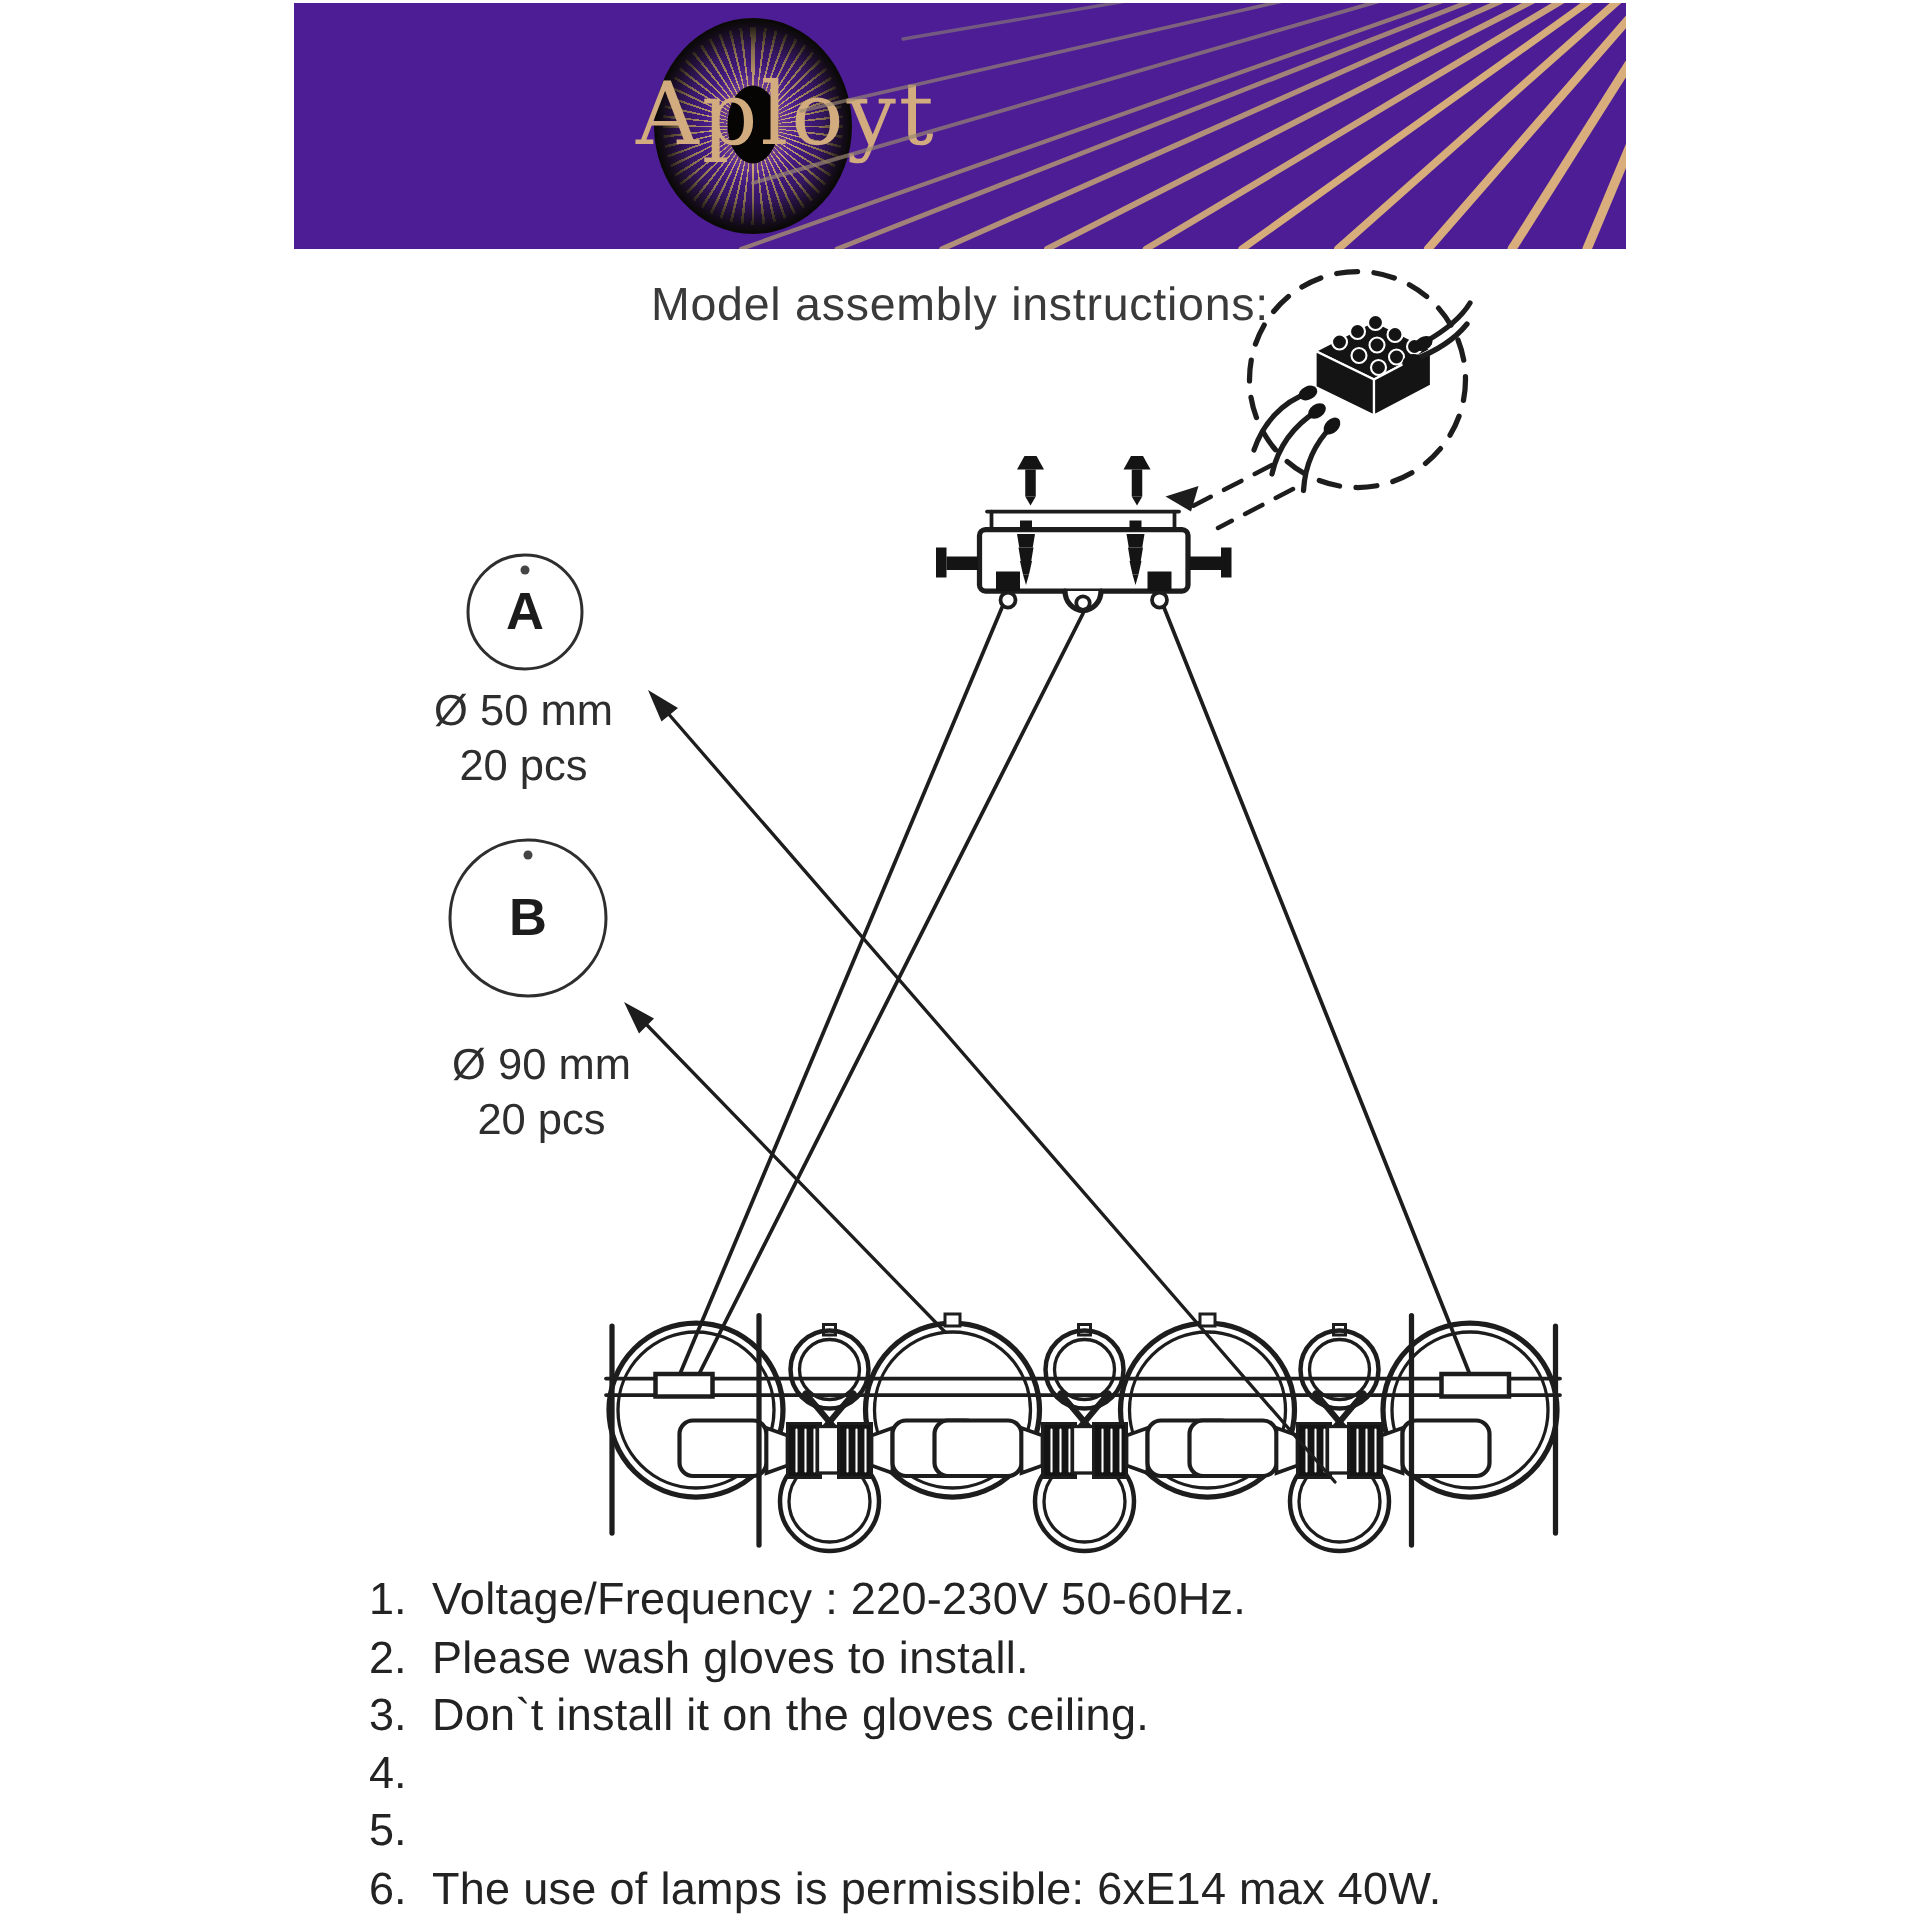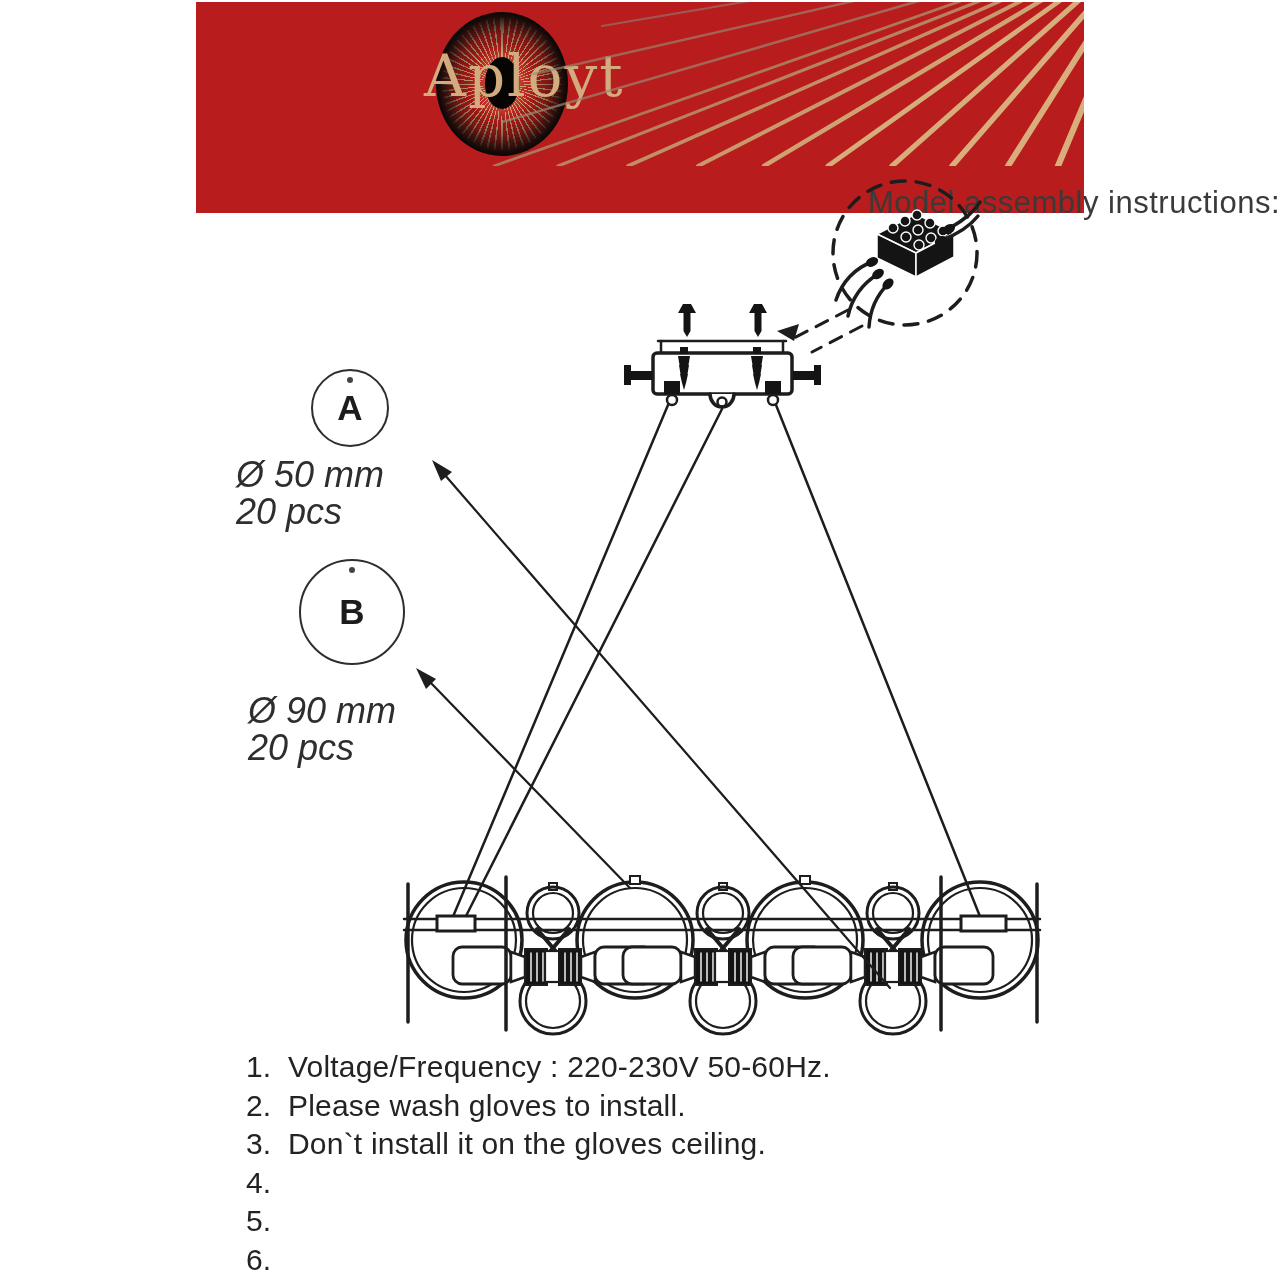--- a/index.html
+++ b/index.html
@@ -2,22 +2,22 @@
 <html><head>
 <meta charset="utf-8">
 <style>
   html,body{margin:0;padding:0;background:#ffffff;}
   .page{
     position:relative;width:1280px;height:1280px;background:#ffffff;overflow:hidden;
     font-family:"Liberation Sans",sans-serif;color:#222;
   }
   
   .banner{
-    position:absolute;left:196px;top:2px;width:888px;height:211px;
-    background:#b91c1c;overflow:hidden;
+    position:absolute;left:196px;top:2px;width:888px;height:164px;
+    background:#4c1d95;overflow:hidden;
   }
   .burst{position:absolute;left:246px;top:22px;width:120px;height:120px;}
   .burst-rays{
     position:absolute;left:0;top:-6px;width:120px;height:132px;border-radius:50%;
     background:repeating-conic-gradient(#c9a474 0deg 1.7deg, rgba(0,0,0,0) 1.7deg 6.4deg);
   }
   .burst-fade{
     position:absolute;left:-6px;top:-12px;width:132px;height:144px;border-radius:50%;
     background:radial-gradient(closest-side, rgba(11,9,7,0) 40%, rgba(11,9,7,.35) 70%, #0b0907 98%);
   }
@@ -25,33 +25,33 @@
     position:absolute;left:43px;top:33px;width:34px;height:52px;border-radius:50%;
     background:#060504;box-shadow:0 0 14px 3px rgba(214,174,122,.40);
   }
   .brand-name{
     position:absolute;left:228px;top:40px;
     font-family:"DejaVu Serif",serif;font-size:58px;font-weight:400;
     color:#d2ab7e;letter-spacing:2px;
   }
   .corner-rays{position:absolute;left:0;top:0;}
   
-  .title{position:absolute;left:0;top:184px;width:1280px;text-align:right;
+  .title{position:absolute;left:0;top:184px;width:1280px;text-align:center;
          font-size:31px;line-height:37px;color:#3a3a3a;letter-spacing:.5px;}
   
   .diagram{position:absolute;left:0;top:0;width:1280px;height:1280px;}
   
   .part-circle{position:absolute;border:2.5px solid #2e2e2e;border-radius:50%;
     display:flex;align-items:center;justify-content:center;background:#fff;}
   .part-circle .hole{position:absolute;top:6px;left:50%;margin-left:-3px;width:6px;height:6px;
     border-radius:50%;background:#444;}
   .part-circle .part-letter{font-size:35px;font-weight:bold;color:#1c1c1c;}
   .circ-a{left:311px;top:369px;width:74px;height:74px;}
   .circ-b{left:299px;top:559px;width:102px;height:102px;}
-  .dim{position:absolute;width:226px;text-align:left;font-size:36px;line-height:37px;color:#2e2e2e;font-style:italic;}
+  .dim{position:absolute;width:226px;text-align:center;font-size:29px;line-height:37px;color:#2e2e2e;}
   .dim-a{left:236px;top:456px;}
   .dim-b{left:248px;top:692px;}
   
   .list{position:absolute;left:246px;top:1048px;font-size:30px;color:#232323;}
   .row{display:flex;height:38.5px;align-items:center;}
   .row .num{width:42px;flex:0 0 42px;}
   .row .txt{white-space:nowrap;letter-spacing:.2px;text-align:center;}
 </style>
 </head>
 <body>
@@ -316,16 +316,17 @@
       <span class="txt">Don`t install it on the gloves ceiling.</span>
     </div>
     <div class="row">
       <span class="num">4.</span>
     </div>
     <div class="row">
       <span class="num">5.</span>
     </div>
     <div class="row">
       <span class="num">6.</span>
+      <span class="txt">The use of lamps is permissible: 6xE14 max 40W.</span>
     </div>
   </div>
 
 </div>
 
 </body></html>

